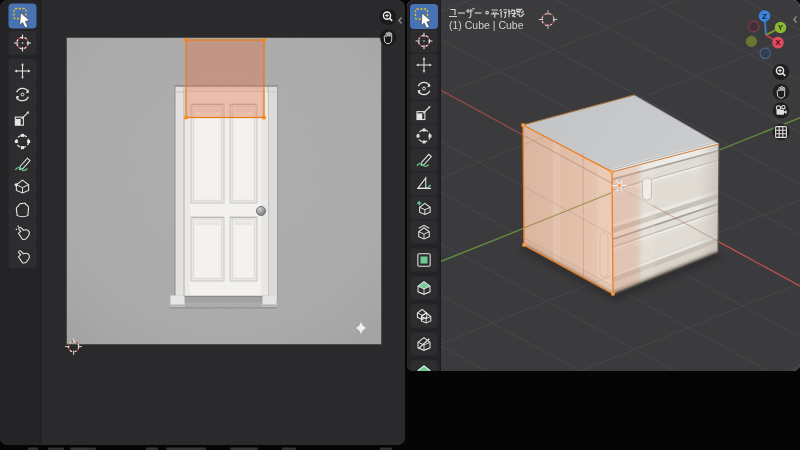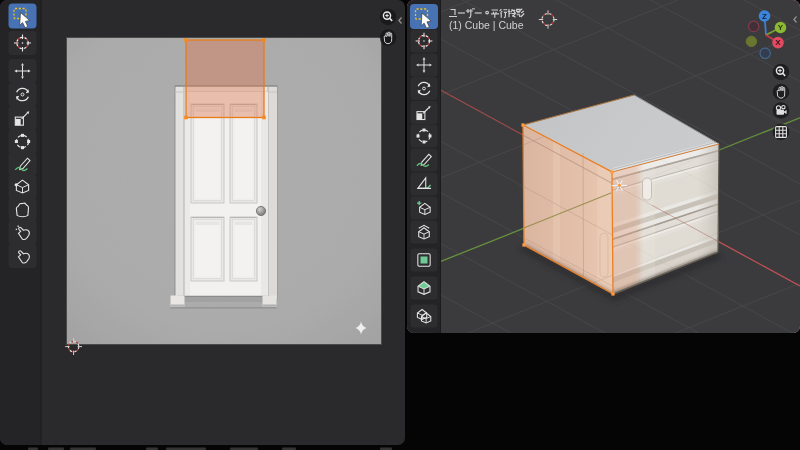--- a/index.html
+++ b/index.html
@@ -1,19 +1,19 @@
 <!DOCTYPE html>
 <html><head>
 <meta charset="utf-8">
 <style>
   html,body{margin:0;padding:0;width:800px;height:450px;overflow:hidden;background:#050505;
     font-family:"Liberation Sans",sans-serif;}
   .ed{position:absolute;overflow:hidden;border-radius:7px;}
   #edL{left:0;top:0;width:405px;height:445px;background:#2a2a2c;}
-  #edR{left:407px;top:0;width:393px;height:333px;background:#f9a8d4;text-align:right;}
+  #edR{left:407px;top:0;width:393px;height:371px;background:#f9a8d4;text-align:right;}
   svg{display:block;position:absolute;left:0;top:0;}
 </style>
 </head>
 <body>
 <div class="ed" id="edL">
   <svg width="405" height="445" viewBox="0 0 405 445">
 <defs>
 <filter id="noise" x="0" y="0" width="100%" height="100%">
 <feTurbulence type="fractalNoise" baseFrequency="0.65" numOctaves="2" result="n"></feTurbulence>
 <feColorMatrix in="n" type="matrix" values="0 0 0 0 0.5  0 0 0 0 0.5  0 0 0 0 0.5  0 0 0 0.12 0"></feColorMatrix>

